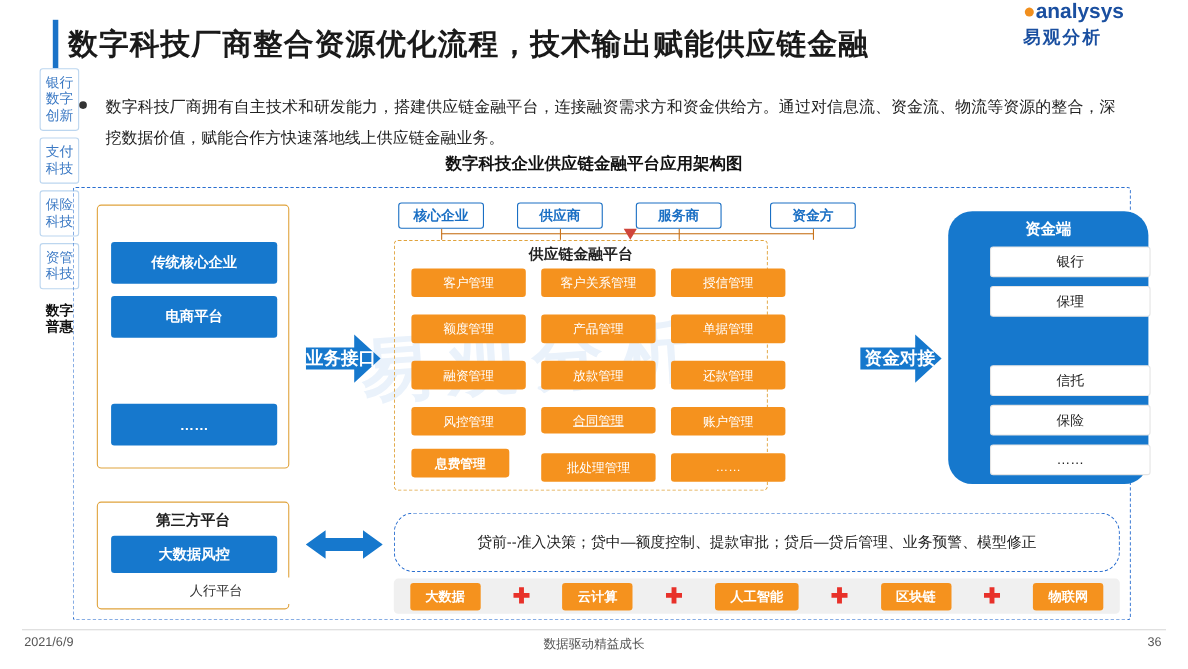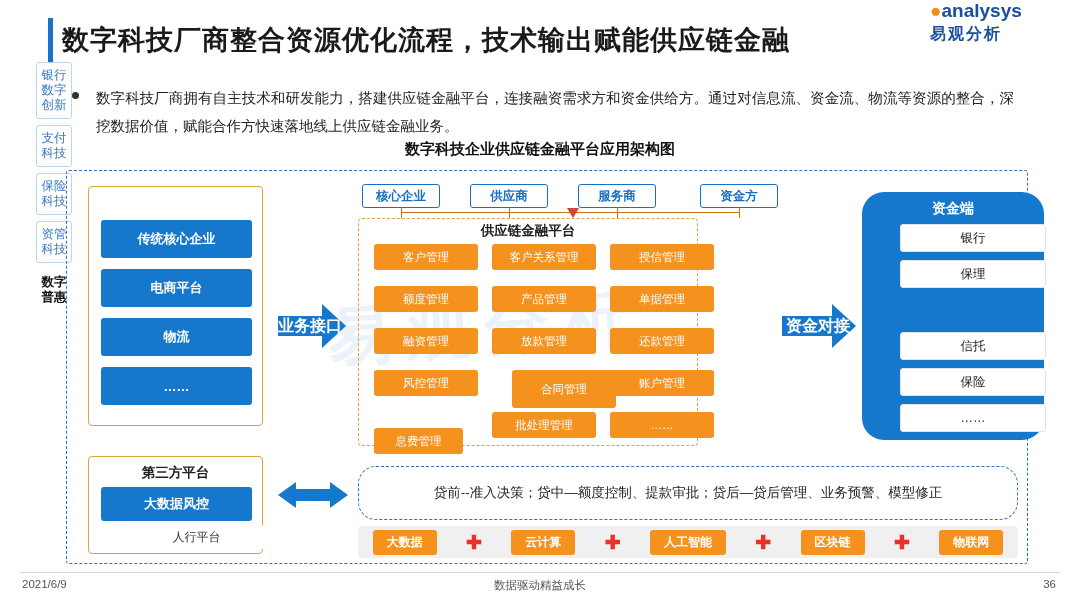--- a/index.html
+++ b/index.html
@@ -176,21 +176,20 @@
 <div class="bullet-dot"></div>
 <div class="bullet-text">数字科技厂商拥有自主技术和研发能力，搭建供应链金融平台，连接融资需求方和资金供给方。通过对信息流、资金流、物流等资源的整合，深挖数据价值，赋能合作方快速落地线上供应链金融业务。</div>
 <div class="subtitle">数字科技企业供应链金融平台应用架构图</div>
 
 <div class="frame"></div>
 <div class="watermark">易观分析</div>
 
 <div class="panel" id="asset-panel">
   <div class="blue-box" style="position:absolute;left:12px;top:33px;width:151px;height:38px;">传统核心企业</div>
   <div class="blue-box" style="position:absolute;left:12px;top:82px;width:151px;height:38px;">电商平台</div>
-  <div class="blue-box" style="position:absolute;left:12px;top:131px;width:151px;height:38px;">物流</div>
   <div class="blue-box" style="position:absolute;left:12px;top:180px;width:151px;height:38px;">……</div>
 </div>
 
 <div class="panel" id="third-panel">
   <div class="panel-title">第三方平台</div>
   <div class="blue-box" style="position:absolute;left:12px;top:30px;width:151px;height:34px;text-align:right;">大数据风控</div>
   <div class="white-box" style="position:absolute;left:12px;top:68px;width:151px;height:24px;font-size:12px;color:#333;border:none;">人行平台</div>
 </div>
 
 <div class="tag-box" style="position:absolute;left:362px;top:184px;width:78px;height:24px;">核心企业</div>
@@ -216,24 +215,24 @@
 
 <div class="orange-box" style="position:absolute;left:374px;top:286px;width:104px;height:26px;">额度管理</div>
 <div class="orange-box" style="position:absolute;left:492px;top:286px;width:104px;height:26px;">产品管理</div>
 <div class="orange-box" style="position:absolute;left:610px;top:286px;width:104px;height:26px;">单据管理</div>
 
 <div class="orange-box" style="position:absolute;left:374px;top:328px;width:104px;height:26px;">融资管理</div>
 <div class="orange-box" style="position:absolute;left:492px;top:328px;width:104px;height:26px;">放款管理</div>
 <div class="orange-box" style="position:absolute;left:610px;top:328px;width:104px;height:26px;">还款管理</div>
 
 <div class="orange-box" style="position:absolute;left:374px;top:370px;width:104px;height:26px;">风控管理</div>
-<div class="orange-box" style="position:absolute;left:512px;top:370px;width:104px;height:38px;">合同管理</div>
+<div class="orange-box" style="position:absolute;left:492px;top:370px;width:104px;height:24px;text-decoration:underline;">合同管理</div>
 <div class="orange-box" style="position:absolute;left:610px;top:370px;width:104px;height:26px;">账户管理</div>
 
-<div class="orange-box" style="position:absolute;left:374px;top:428px;width:89px;height:26px;">息费管理</div>
+<div class="orange-box" style="position:absolute;left:374px;top:408px;width:89px;height:26px;font-weight:bold;">息费管理</div>
 <div class="orange-box" style="position:absolute;left:492px;top:412px;width:104px;height:26px;">批处理管理</div>
 <div class="orange-box" style="position:absolute;left:610px;top:412px;width:104px;height:26px;">……</div>
 
 <div id="fund-panel">
   <div class="fp-title">资金端</div>
   <div class="white-box" style="position:absolute;left:18px;top:32px;width:146px;height:28px;">银行</div>
   <div class="white-box" style="position:absolute;left:18px;top:68px;width:146px;height:28px;">保理</div>
   <div class="white-box" style="position:absolute;left:18px;top:140px;width:146px;height:28px;">信托</div>
   <div class="white-box" style="position:absolute;left:18px;top:176px;width:146px;height:28px;">保险</div>
   <div class="white-box" style="position:absolute;left:18px;top:212px;width:146px;height:28px;">……</div>

